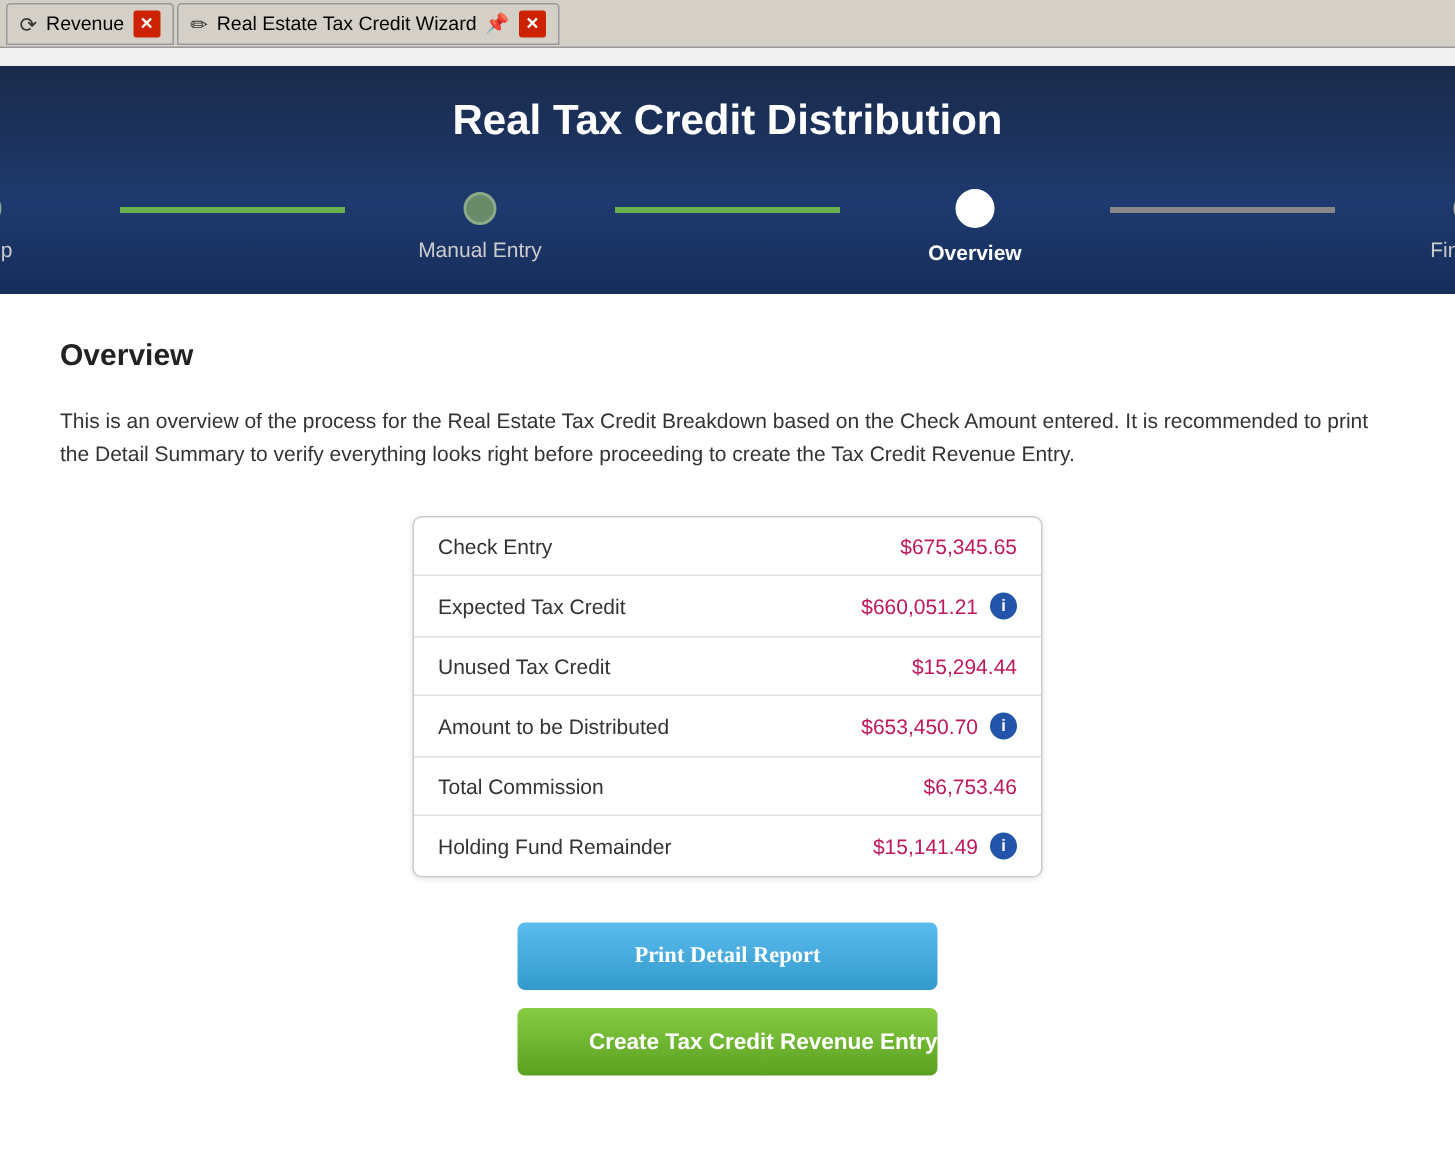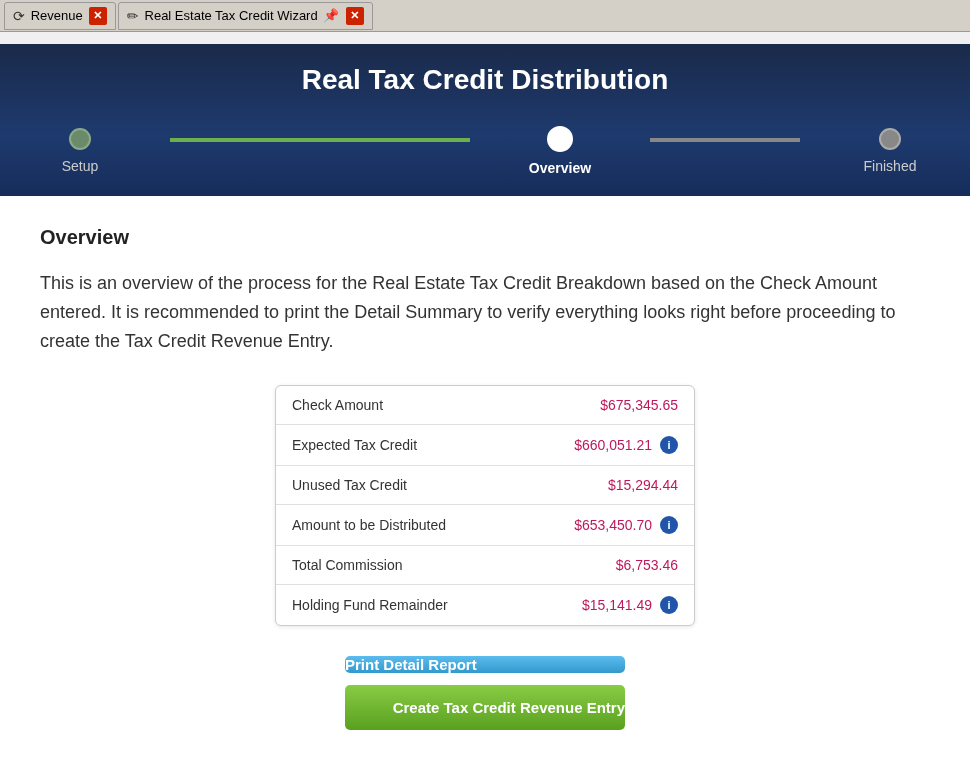--- a/index.html
+++ b/index.html
@@ -138,21 +138,21 @@
     }
 
     .section-title {
       font-size: 20px;
       font-weight: bold;
       color: #222;
       margin-bottom: 20px;
     }
 
     .description {
-      font-size: 18px;
+      font-size: 14px;
       color: #333;
       line-height: 1.6;
       margin-bottom: 30px;
     }
 
     
     .data-table-wrapper {
       display: flex;
       justify-content: center;
       margin-bottom: 30px;
@@ -210,26 +210,27 @@
       flex-direction: column;
       align-items: center;
       gap: 12px;
       margin-bottom: 30px;
     }
     .btn-print {
       background: linear-gradient(180deg, #5bbcee 0%, #3399cc 100%);
       color: white;
       border: none;
       border-radius: 5px;
-      padding: 0 0;
+      padding: 14px 0;
       width: 280px;
       font-size: 15px;
       font-weight: bold;
       cursor: pointer;
-      text-align: left;
+      text-align: center;
+      font-family: Liberation Serif, serif;
     }
     .btn-create {
       background: linear-gradient(180deg, #88cc44 0%, #5aa020 100%);
       color: white;
       border: none;
       border-radius: 5px;
       padding: 14px 0;
       width: 280px;
       font-size: 15px;
       font-weight: bold;
@@ -270,20 +271,24 @@
 
   <div class="stepper">
     <div class="step-container">
 
       <div class="step-item">
         <div class="step-circle completed"></div>
         <div class="step-label">Setup</div>
       </div>
       <div class="step-line completed"></div>
 
+      <div class="step-item">
+        <div class="step-circle completed"></div>
+        <div class="step-label">Manual Entry</div>
+      </div>
       <div class="step-line completed"></div>
 
       <div class="step-item">
         <div class="step-circle active"></div>
         <div class="step-label active">Overview</div>
       </div>
       <div class="step-line"></div>
 
       <div class="step-item">
         <div class="step-circle"></div>
@@ -294,21 +299,21 @@
 </div>
 
 <div class="main-content">
   <div class="section-title">Overview</div>
   <div class="description">This is an overview of the process for the Real Estate Tax Credit Breakdown based on the Check Amount entered.  It is recommended to print the Detail Summary to verify everything looks right before proceeding to create the Tax Credit Revenue Entry.</div>
 
   <div class="data-table-wrapper">
     <div class="data-table">
 
     <div class="data-row">
-          <span class="row-label">Check Amount</span>
+          <span class="row-label">Check Entry</span>
           <span class="row-value-group">
             <span class="row-value">$675,345.65</span>
           </span>
         </div>
         <div class="data-row">
           <span class="row-label">Expected Tax Credit</span>
           <span class="row-value-group">
             <span class="row-value">$660,051.21</span>
             <span class="info-icon">i</span>
           </span>

